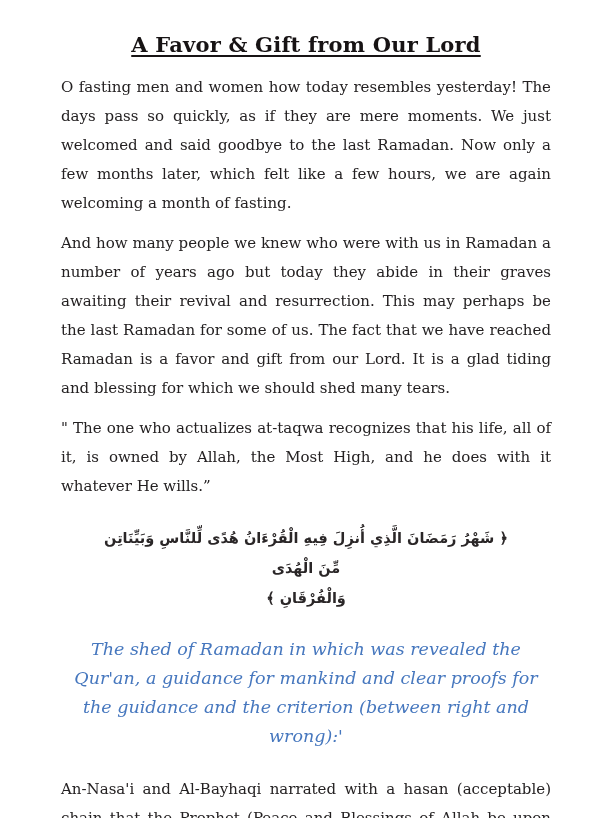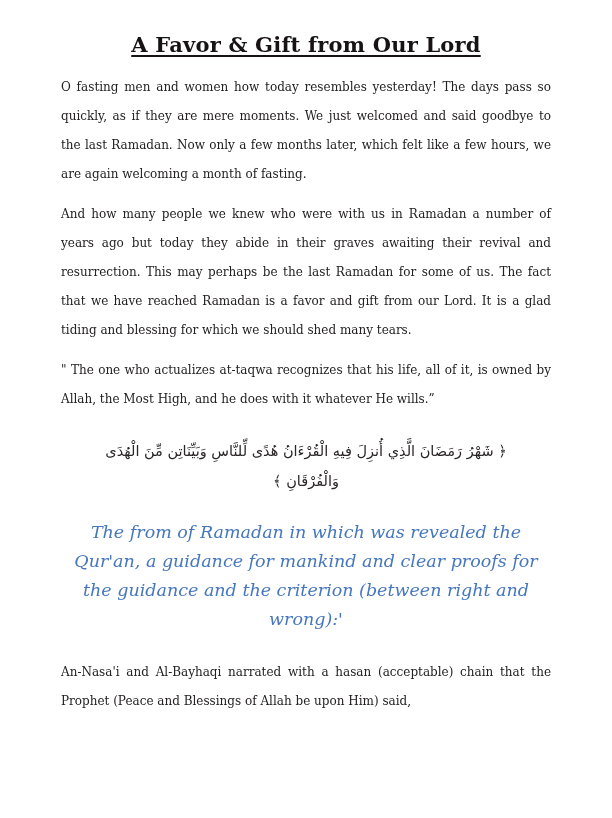--- a/index.html
+++ b/index.html
@@ -27,34 +27,35 @@
     color: #171314;
     letter-spacing: 0.2px;
   }
   .page-title .title-text {
     text-decoration: underline;
     text-decoration-thickness: 2px;
     text-underline-offset: 3px;
   }
   .body-par {
     margin: 0 0 11px 0;
-    font-size: 12px;
+    font-size: 15px;
     line-height: 29px;
     text-align: justify;
     text-justify: inter-word;
   }
   .arabic-verse {
     margin: 22px auto 22px auto;
     text-align: center;
     direction: rtl;
     font-family: "DejaVu Sans", sans-serif;
     font-size: 14.5px;
     line-height: 30px;
     color: #2a2627;
     max-width: 420px;
+    font-weight: bold;
   }
   .verse-translation {
     margin: 0 auto 24px auto;
     max-width: 478px;
     text-align: center;
     font-style: italic;
     font-size: 17.5px;
     line-height: 29px;
   }
   .verse-translation .translation-text,
@@ -74,18 +75,18 @@
   <p class="body-par">And how many people we knew who were with us in Ramadan a number of years ago but today they abide in their graves awaiting their revival and resurrection. This may perhaps be the last Ramadan for some of us. The fact that we have reached Ramadan is a favor and gift from our Lord. It is a glad tiding and blessing for which we should shed many tears.</p>
 
   <p class="body-par">" The one who actualizes at-taqwa recognizes that his life, all of it, is owned by Allah, the Most High, and he does with it whatever He wills.”</p>
 
   <div class="arabic-verse" dir="rtl">
     <span>﴿ شَهْرُ رَمَضَانَ الَّذِي أُنزِلَ فِيهِ الْقُرْءَانُ هُدًى لِّلنَّاسِ وَبَيِّنَاتِن مِّنَ الْهُدَى</span><br>
     <span>وَالْفُرْقَانِ ﴾</span>
   </div>
 
   <div class="verse-translation">
-    <div class="translation-text">The from of Ramadan in which was revealed the Qur'an, a guidance for mankind and clear proofs for the guidance and the criterion (between right and wrong):'</div>
+    <div class="translation-text">The shed of Ramadan in which was revealed the Qur'an, a guidance for mankind and clear proofs for the guidance and the criterion (between right and wrong):'</div>
   </div>
 
   <p class="body-par">An-Nasa'i and Al-Bayhaqi narrated with a hasan (acceptable) chain that the Prophet (Peace and Blessings of Allah be upon Him) said,</p>
 
 </div>
 
 </body></html>

